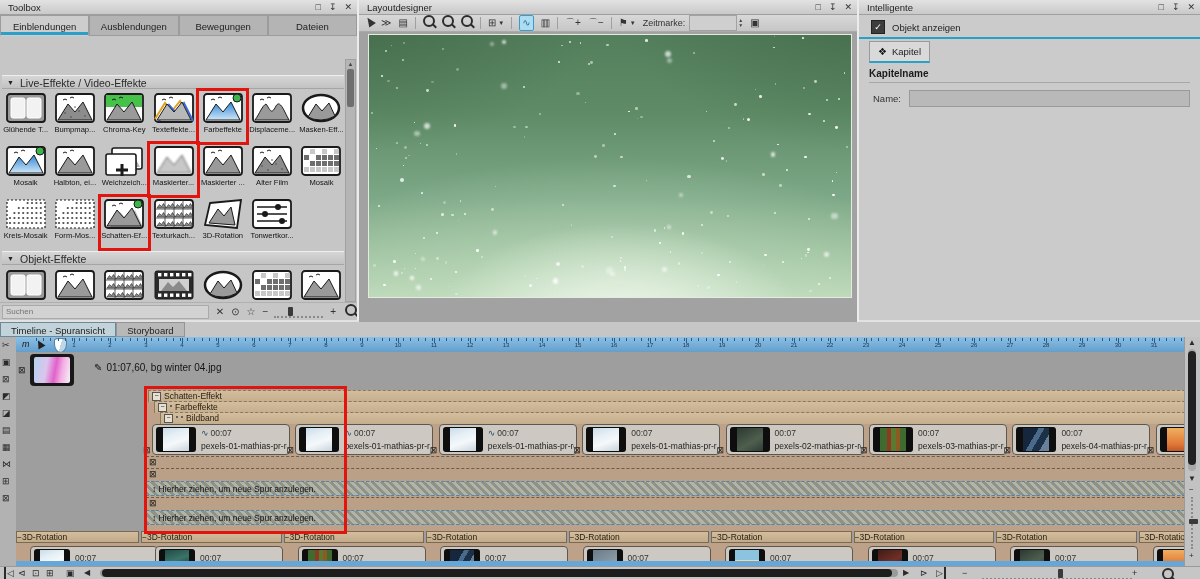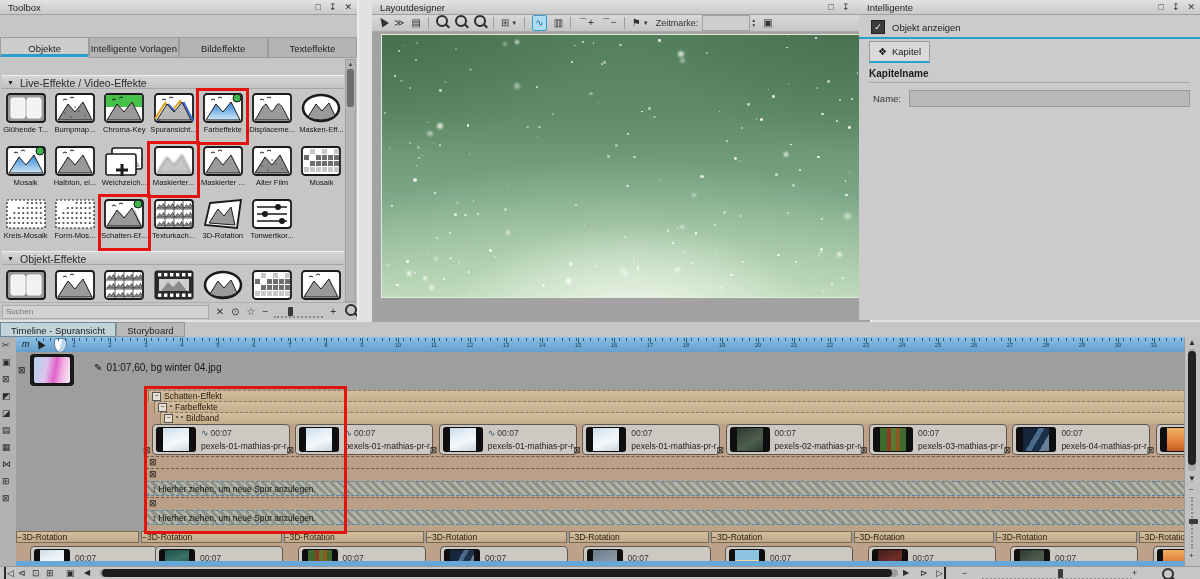--- a/index.html
+++ b/index.html
@@ -31,21 +31,21 @@
   .tb-scroll .sb-arrow{position:absolute;left:0;right:0;text-align:center;font-size:6px;color:#444;}
   .tb-scroll .thumb{position:absolute;left:1px;right:1px;top:9px;height:38px;background:#6e6e6e;border-radius:2px;}
   .tb-bottom{position:absolute;left:0;right:0;bottom:0;height:17px;background:#c6c6c6;border-top:1px solid #b0b0b0;display:flex;align-items:center;}
   .search-box{margin-left:2px;width:212px;height:12px;background:#d2d2d2;border:1px solid #aaa;font-size:8px;color:#555;padding:0 3px;font-family:"Liberation Sans",sans-serif;}
   .mini-ic{font-size:10px;color:#333;margin-left:7px;line-height:12px;}
   .dot-slider{position:relative;height:10px;border-bottom:2px dotted #8a8a8a;margin-left:6px;}
   .dot-slider .knob{position:absolute;top:1px;width:5px;height:9px;background:#3a3a3a;border-radius:1px;}
   .mag{width:8px;height:8px;border:2px solid #2c2c2c;border-radius:50%;position:relative;display:inline-block;}
   .mag::after{content:"";position:absolute;width:5px;height:2px;background:#2c2c2c;transform:rotate(45deg);right:-4px;bottom:-2px;}
   
-  .layout{left:372px;top:0;width:498px;height:380px;border-right:2px solid #ececec;background:#c2c2c2;}
+  .layout{left:359px;top:0;width:498px;height:380px;border-right:2px solid #ececec;background:#c2c2c2;}
   .ld-toolbar{position:absolute;top:15px;left:0;right:0;height:16px;background:linear-gradient(#d8d8d8,#c6c6c6);
      border-bottom:1px solid #aaa;display:flex;align-items:center;font-size:10px;color:#333;}
   .ld-toolbar .ic{margin-left:7px;line-height:14px;}
   .ld-toolbar .sep{width:1px;height:12px;background:#a0a0a0;margin-left:7px;}
   .ic-active{background:#aedcf0;border:1px solid #3a9cc8;border-radius:2px;padding:0 2px;color:#1a6a9a;}
   .cursor-arrow{display:inline-block;width:0;height:0;border-left:4px solid transparent;border-right:4px solid transparent;border-bottom:9px solid #333;transform:rotate(-35deg);}
   .ld-canvas{position:absolute;top:32px;left:0;right:0;bottom:22px;background:#a2a2a2;}
   .green-img{position:absolute;left:9px;top:2px;width:482px;height:262px;border:1px solid #e4ece2;overflow:hidden;
      background:
        radial-gradient(ellipse 300px 170px at 52% 112%, rgba(244,250,240,.96), rgba(244,250,240,0) 62%),
@@ -150,25 +150,25 @@
 
   <section class="panel toolbox">
     <div class="titlebar">
       <span>Toolbox</span>
       <span class="winbtns">
         <span>□</span>
         <span>↧</span>
         <span>✕</span>
       </span>
     </div>
-    <div class="tabrow tabrow2" id="tb-tabs2">
-        <div class="tab active">Objekte</div>
-        <div class="tab">Intelligente Vorlagen</div>
-        <div class="tab">Bildeffekte</div>
-        <div class="tab">Texteffekte</div>
+    <div class="tabrow tabrow1" id="tb-tabs1">
+        <div class="tab active">Einblendungen</div>
+        <div class="tab">Ausblendungen</div>
+        <div class="tab">Bewegungen</div>
+        <div class="tab">Dateien</div>
       </div>
 
     <div class="tb-section" style="top:75px;">
       <span class="arr">▼</span>
       <span>Live-Effekte / Video-Effekte</span>
     </div>
     <div class="fx-grid" id="fx-grid" style="top:90px;">
         <div class="fx-cell">
           <div class="fx-icon"><svg width="40" height="30" viewBox="0 0 40 30" xmlns="http://www.w3.org/2000/svg">
               <rect x="1" y="1" width="38" height="28" rx="3" fill="#9a9a9a" stroke="#1a1a1a" stroke-width="1.8"></rect>
@@ -202,21 +202,21 @@
           <div class="fx-label">Chroma-Key</div>
         </div>
         <div class="fx-cell">
           <div class="fx-icon"><svg width="40" height="30" viewBox="0 0 40 30" xmlns="http://www.w3.org/2000/svg">
               <rect x="1" y="1" width="38" height="28" rx="3" fill="#fff" stroke="#1a1a1a" stroke-width="1.8"></rect>
               <path d="M3 27 L13 11 L20 19 L28 9 L37 27" fill="none" stroke="#e0a020" stroke-width="2" transform="translate(-2,-1)"></path>
               <path d="M3 27 L13 11 L20 19 L28 9 L37 27" fill="none" stroke="#3a6ae0" stroke-width="2" transform="translate(2,1)"></path>
               <path d="M3 27 L13 11 L20 19 L28 9 L37 27 Z" fill="#b8b8b8" stroke="#1a1a1a" stroke-width="1"></path>
               <path d="M8 7 q2 -2 4 0 M15 5 q2 -2 4 0" fill="none" stroke="#1a1a1a" stroke-width="1"></path>
             </svg></div>
-          <div class="fx-label">Spuransicht...</div>
+          <div class="fx-label">Texteffekte...</div>
         </div>
         <div class="fx-cell hl">
           <div class="fx-icon"><svg width="40" height="30" viewBox="0 0 40 30" xmlns="http://www.w3.org/2000/svg">
               <defs>
                 <linearGradient id="g4" x1="0" y1="0" x2="0" y2="1">
                   <stop offset="0" stop-color="#2f86d6"></stop>
                   <stop offset="1" stop-color="#cfe6f6"></stop>
                 </linearGradient>
               </defs>
               <rect x="1" y="1" width="38" height="28" rx="3" fill="#fff" stroke="#1a1a1a" stroke-width="1.8"></rect>

